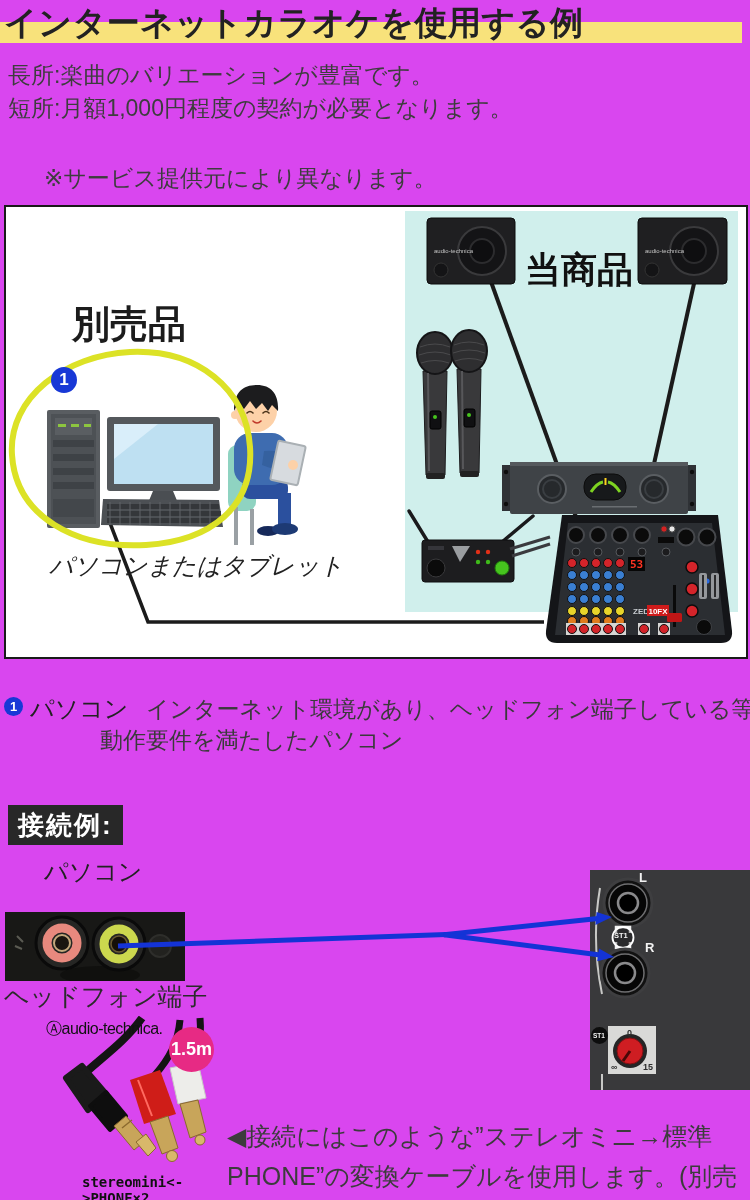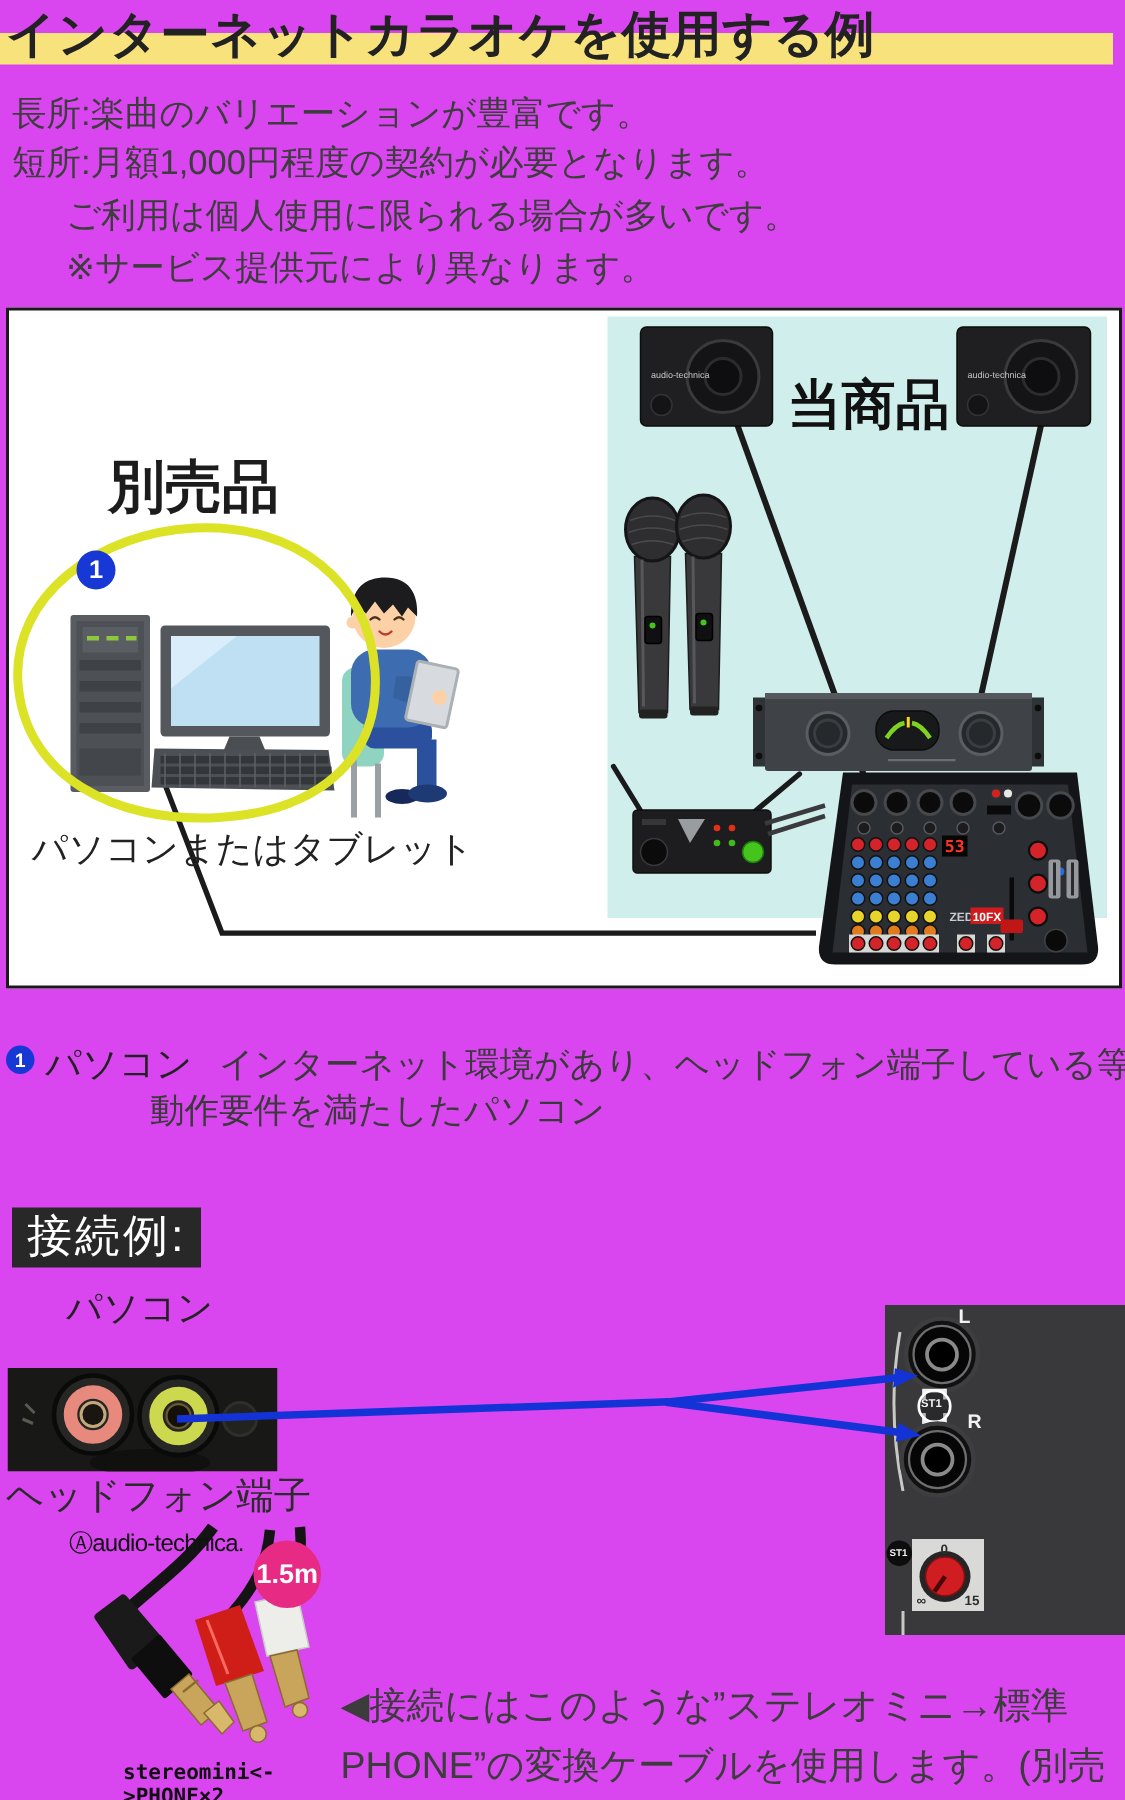--- a/index.html
+++ b/index.html
@@ -11,21 +11,21 @@
   .intro{font-size:23px;color:#3d3d3d;white-space:nowrap;}
   .box{left:4px;top:205px;width:740px;height:450px;border:2px solid #1a1a1a;background:#fff;overflow:hidden;}
   .cyan{left:399px;top:4px;width:333px;height:401px;background:#d0efec;}
   .big{font-size:38px;font-weight:700;color:#1c1c1c;}
   .prod{font-size:36px;font-weight:700;color:#111;margin-top:24px;}
   .cap24{font-size:24px;color:#222;white-space:nowrap;}
   .badge{width:26px;height:26px;border-radius:50%;background:#1838d6;color:#fff;font-weight:700;
          font-size:17px;display:flex;align-items:center;justify-content:center;}
   .badge.sm{width:19px;height:19px;font-size:13px;}
   .notetx{font-size:23px;color:#3a3a3a;white-space:nowrap;}
-  .seclab{background:#282828;color:#fff;font-size:30px;font-weight:400;line-height:40px;
+  .seclab{background:#282828;color:#fff;font-size:26px;font-weight:700;line-height:40px;
           padding:0 10px;letter-spacing:2px;}
   .wlab{color:#f2f2f2;font-weight:700;font-size:13px;}
   .tiny{font-size:6px;color:#c4c4c4;letter-spacing:0;white-space:nowrap;}
   .panel-num{color:#2e2e2e;font-size:9px;font-weight:700;}
   .bottomtx{font-size:25px;color:#3c3c3c;white-space:nowrap;}
   .pinkbadge{width:45px;height:45px;border-radius:50%;background:#e72a84;color:#fff;
              font-weight:700;font-size:18px;display:flex;align-items:center;justify-content:center;}
   .brand{font-size:16px;font-weight:400;color:#111;letter-spacing:-.5px;white-space:nowrap;}
   .mono{font-family:"DejaVu Sans Mono","Liberation Mono",monospace;font-size:14px;font-weight:700;color:#111;}
   svg{display:block;}
@@ -33,21 +33,20 @@
 </head>
 <body>
 
 <div class="page">
 
   <div class="abs band" style="left:0;top:22px;width:742px;height:21px;"></div>
   <div class="abs ttl" style="left:4px;top:1px;">インターネットカラオケを使用する例</div>
 
   <div class="abs intro" style="left:8px;top:60px;">長所:楽曲のバリエーションが豊富です。</div>
   <div class="abs intro" style="left:8px;top:93px;">短所:月額1,000円程度の契約が必要となります。</div>
-  <div class="abs intro" style="left:44px;top:128px;">ご利用は個人使用に限られる場合が多いです。</div>
   <div class="abs intro" style="left:44px;top:163px;text-align:right;">※サービス提供元により異なります。</div>
 
   <div class="abs box">
     <div class="abs cyan"></div>
 
     <svg class="abs" style="left:0;top:0;" width="736" height="446" viewBox="0 0 736 446">
 
       <path d="M484,72 L570,310" stroke="#1b1b1b" stroke-width="4" fill="none"></path>
       <path d="M689,72 L638,302" stroke="#1b1b1b" stroke-width="4" fill="none"></path>
 
@@ -247,21 +246,21 @@
         <rect x="121" y="98" width="15" height="9" rx="1.5" fill="#c01616"></rect>
         <circle cx="158" cy="112" r="7.5" fill="#0a0a0a" stroke="#3e4044"></circle>
       </g>
 
       <path d="M124,145 C60,148 2,190 6,248 C10,310 70,342 140,338 C205,334 248,300 244,240 C240,182 192,142 124,145 Z" fill="none" stroke="#dce226" stroke-width="6" stroke-linecap="round"></path>
     </svg>
 
     <div class="abs big" style="left:66px;top:92px;">別売品</div>
     <div class="abs prod" style="left:519px;top:15px;">当商品</div>
     <div class="abs badge" style="left:45px;top:160px;">1</div>
-    <div class="abs cap24" style="left:15px;top:343px;">パソコンまたはタブレット</div>
+    <div class="abs cap24" style="left:43px;top:343px;font-style:italic;">パソコンまたはタブレット</div>
     <div class="abs tiny" style="left:428px;top:41px;">audio-technica</div>
     <div class="abs tiny" style="left:639px;top:41px;">audio-technica</div>
   </div>
 
   <div class="abs badge sm" style="left:4px;top:697px;">1</div>
   <div class="abs cap24" style="left:30px;top:693px;">パソコン</div>
   <div class="abs notetx" style="left:102px;top:694px;margin-left:44px;">インターネット環境があり、ヘッドフォン端子している等、</div>
   <div class="abs notetx" style="left:100px;top:725px;">動作要件を満たしたパソコン</div>
 
   <div class="abs seclab" style="left:8px;top:805px;">接続例:</div>

